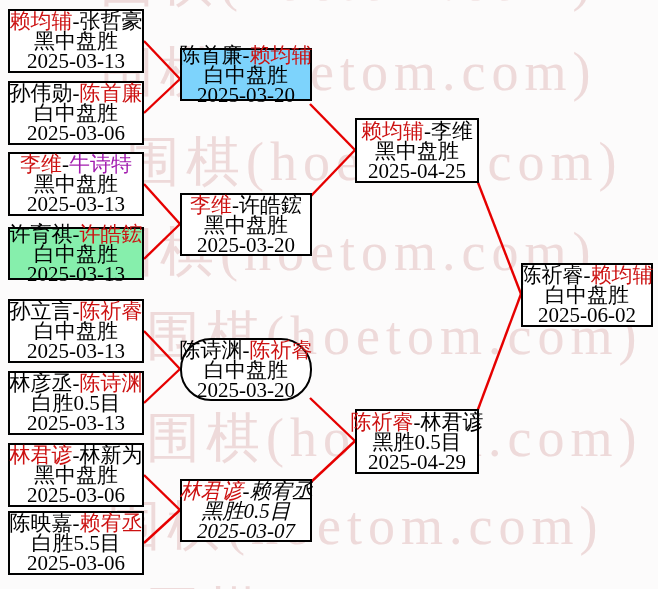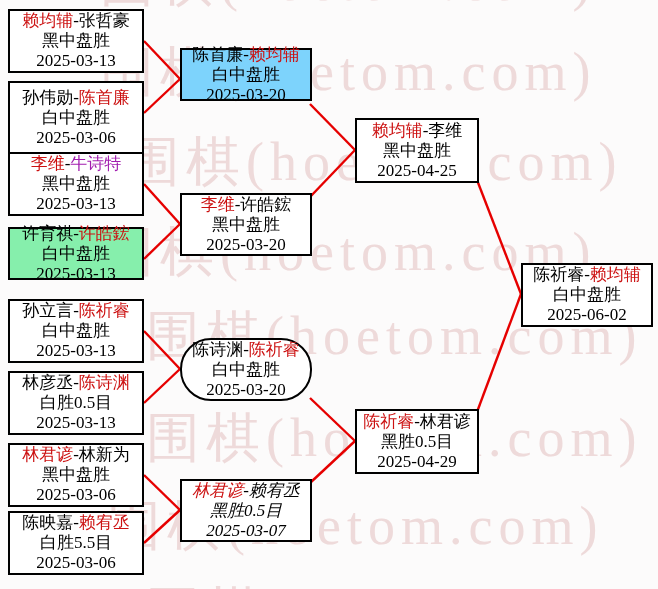--- a/index.html
+++ b/index.html
@@ -3,21 +3,21 @@
 <meta charset="utf-8">
 <style>
   html,body{margin:0;padding:0;}
   body{font-family:"Liberation Serif","DejaVu Serif",serif;}
   #stage{position:relative;width:658px;height:589px;overflow:hidden;background:#fcfbfb;}
   .wm{position:absolute;z-index:0;white-space:nowrap;letter-spacing:6px;
       font-family:"Liberation Serif","DejaVu Serif",serif;pointer-events:none;}
   #connector-svg{position:absolute;left:0;top:0;z-index:1;}
   .match{position:absolute;z-index:2;box-sizing:border-box;border:2px solid #000;
          background:#fff;display:flex;flex-direction:column;justify-content:center;
-         align-items:center;text-align:center;font-size:17px;line-height:20px;color:#000;}
+         align-items:center;text-align:center;font-size:21px;line-height:20px;color:#000;}
   .match .players{white-space:nowrap;}
   .match .winner{font-weight:normal;}
 </style>
 </head>
 <body>
 
 <div id="stage" style="background: rgb(252, 251, 251);">
   <svg id="connector-svg" width="658" height="589" viewBox="0 0 658 589">
       <line x1="144" y1="41" x2="180" y2="79" stroke="#e60000" stroke-width="2.4"></line>
       <line x1="144" y1="113" x2="180" y2="79" stroke="#e60000" stroke-width="2.4"></line>
@@ -40,21 +40,21 @@
     <div class="wm" style="left: 100px; top: 216px; color: rgb(238, 218, 218); font-size: 54px;">围棋(hoetom.com)</div>
     <div class="wm" style="left: 146px; top: 300px; color: rgb(238, 218, 218); font-size: 54px;">围棋(hoetom.com)</div>
     <div class="wm" style="left: 146px; top: 402px; color: rgb(238, 218, 218); font-size: 54px;">围棋(hoetom.com)</div>
     <div class="wm" style="left: 107px; top: 490px; color: rgb(238, 218, 218); font-size: 54px;">围棋(hoetom.com)</div>
     <div class="wm" style="left: 146px; top: 576px; color: rgb(238, 218, 218); font-size: 54px;">围棋(hoetom.com)</div>
     <div class="match" style="left: 8px; top: 9px; width: 136px; height: 64px; border-color: rgb(0, 0, 0); background: rgb(255, 255, 255);">
       <div class="players"><span class="winner" style="color: rgb(204, 17, 17);">赖均辅</span><span style="color: rgb(0, 0, 0);">-</span><span class="" style="color: rgb(0, 0, 0);">张哲豪</span></div>
       <div>黑中盘胜</div>
       <div>2025-03-13</div>
     </div>
-    <div class="match" style="left: 8px; top: 81px; width: 136px; height: 73px; border-color: rgb(0, 0, 0); background: rgb(255, 255, 255);">
+    <div class="match" style="left: 8px; top: 81px; width: 136px; height: 64px; border-color: rgb(0, 0, 0); background: rgb(255, 255, 255);">
       <div class="players"><span class="" style="color: rgb(0, 0, 0);">孙伟勋</span><span style="color: rgb(0, 0, 0);">-</span><span class="winner" style="color: rgb(204, 17, 17);">陈首廉</span></div>
       <div>白中盘胜</div>
       <div>2025-03-06</div>
     </div>
     <div class="match" style="left: 8px; top: 152px; width: 136px; height: 64px; border-color: rgb(0, 0, 0); background: rgb(255, 255, 255);">
       <div class="players"><span class="winner" style="color: rgb(204, 17, 17);">李维</span><span style="color: rgb(0, 0, 0);">-</span><span class="" style="color: #a21caf;">牛诗特</span></div>
       <div>黑中盘胜</div>
       <div>2025-03-13</div>
     </div>
     <div class="match" style="left: 8px; top: 227px; width: 136px; height: 53px; border-color: rgb(0, 0, 0); background: #86efac;">

